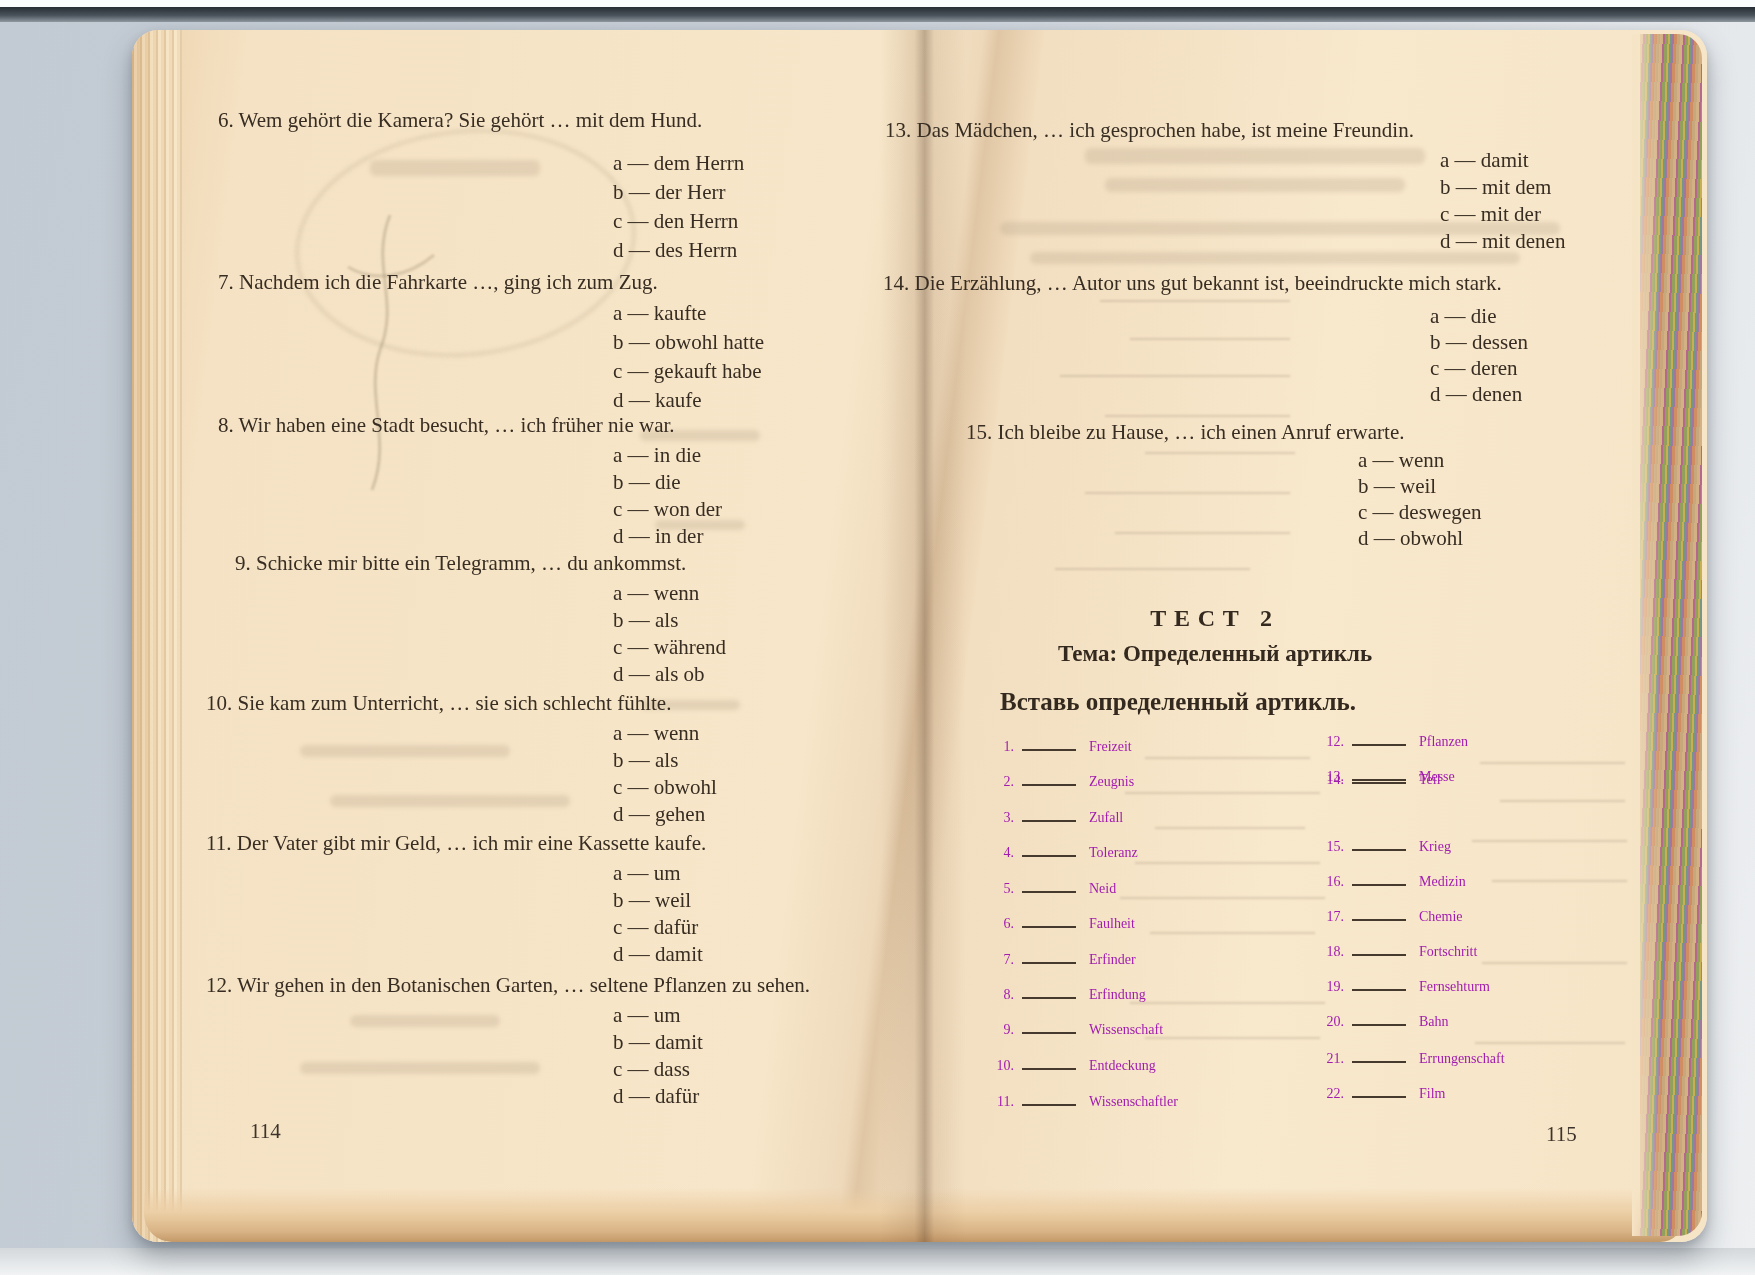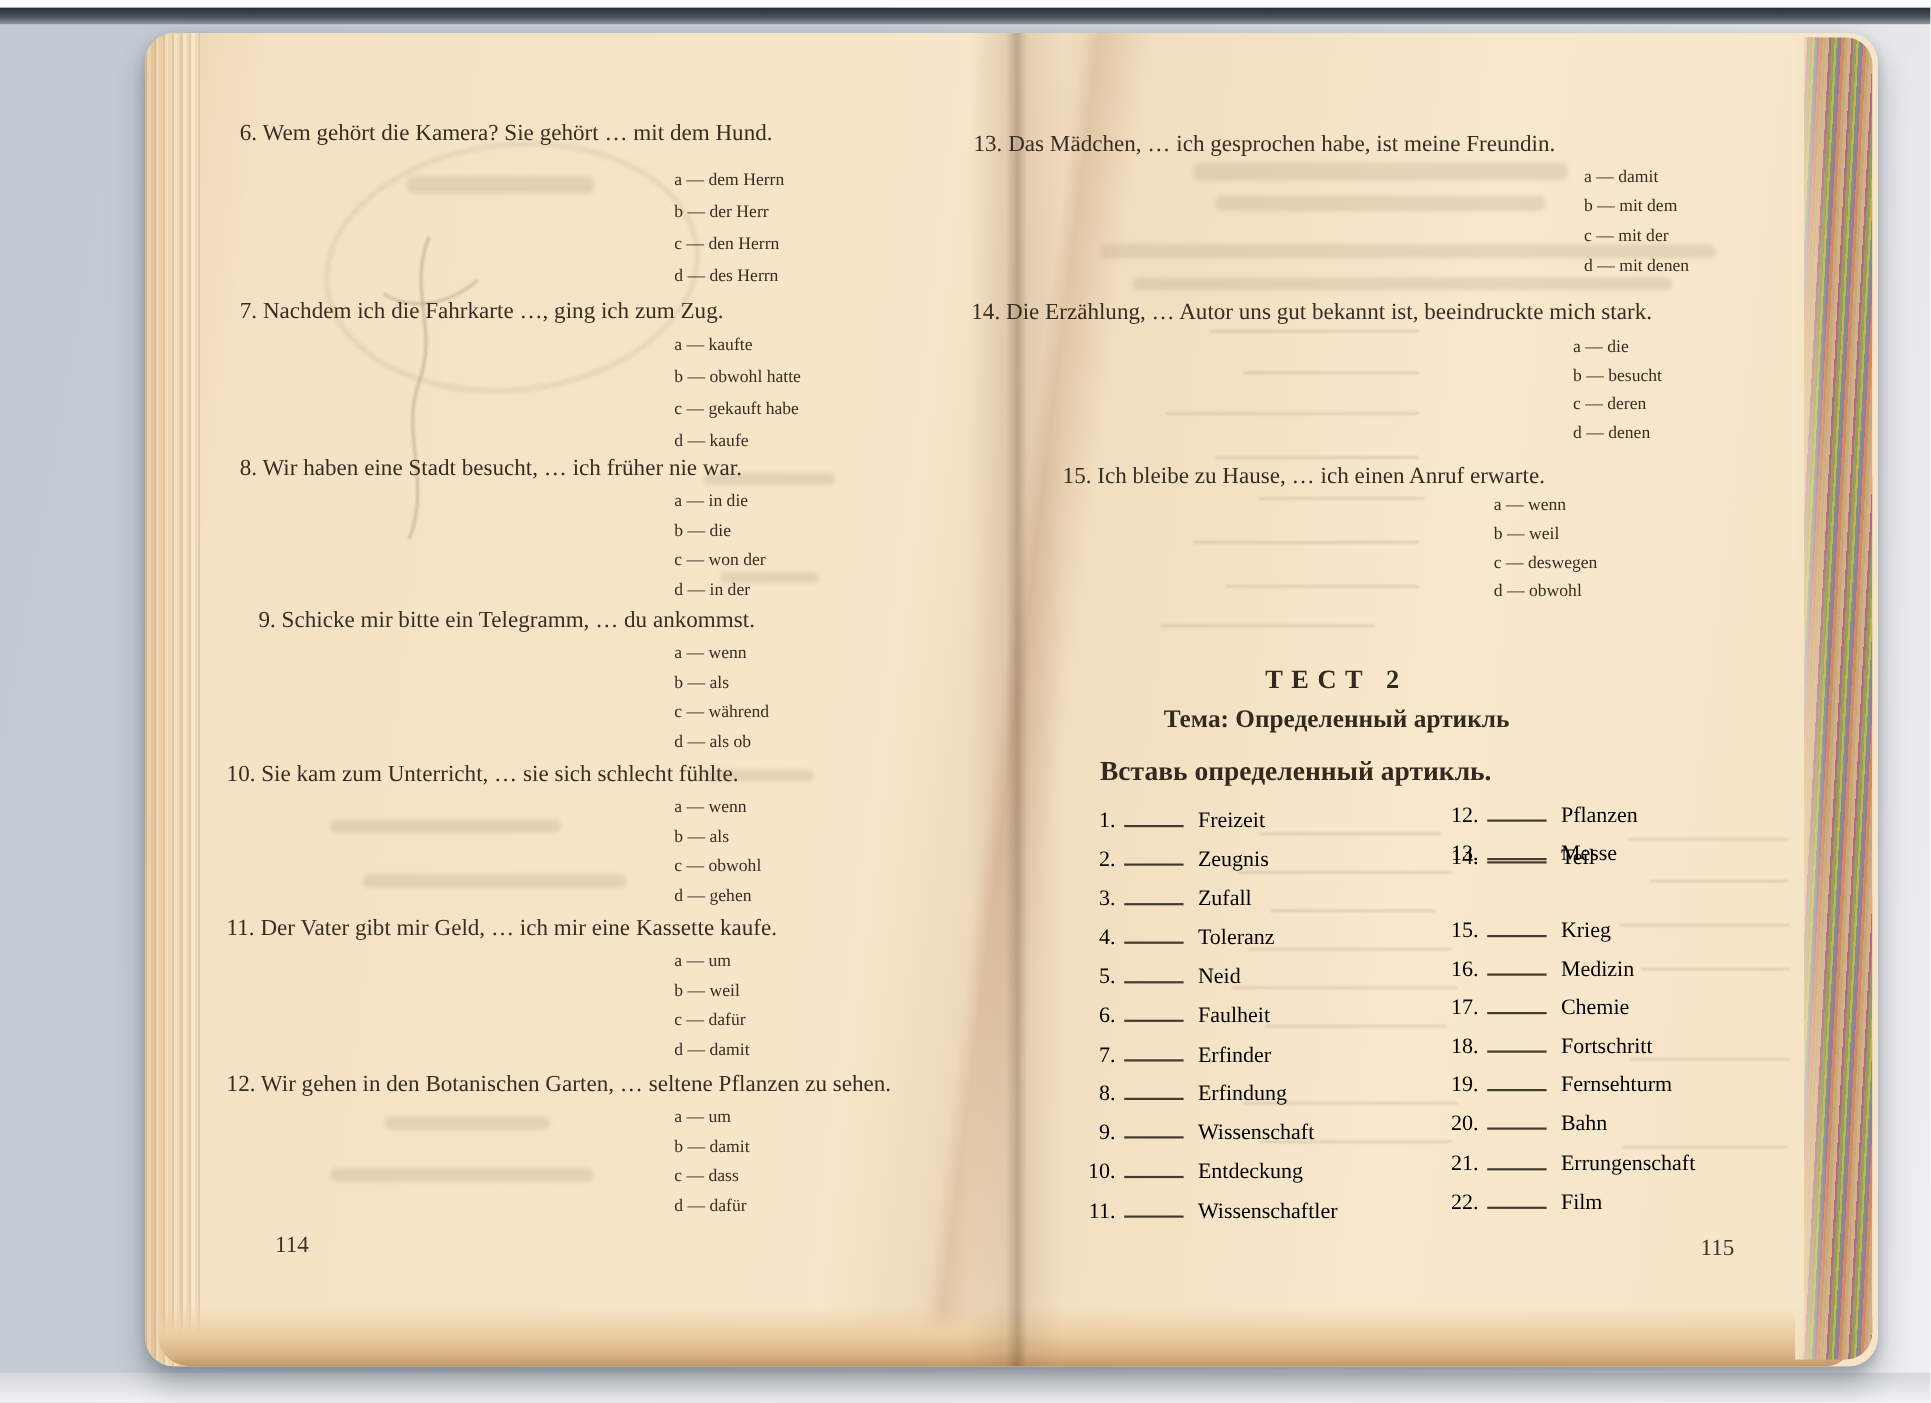--- a/index.html
+++ b/index.html
@@ -33,29 +33,29 @@
     background:linear-gradient(rgba(242,221,186,0),#eccfa6 45%,#d9b486 80%,#c39868);}
   .edge-right{position:absolute;left:1508px;top:4px;width:62px;height:1202px;
     border-radius:0 24px 24px 0;
     background:
       repeating-linear-gradient(93deg,#d3b184 0 3px,#b4688d 3px 5px,#93a05c 5px 8px,#c8af51 8px 10px,#769786 10px 12px,#a177a2 12px 14px,#cf8d61 14px 17px,#c7a77c 17px 20px);}
   .edge-right-blend{position:absolute;left:1500px;top:4px;width:30px;height:1202px;
     background:linear-gradient(to right,#f6e4c6,rgba(246,228,198,0));}
   .gutter{position:absolute;left:748px;top:0;width:86px;height:100%;
     background:linear-gradient(to right,rgba(150,110,70,0),rgba(140,100,65,.16) 40%,rgba(88,58,34,.34) 52%,rgba(140,100,65,.13) 63%,rgba(150,110,70,0));}
   .q-text{position:absolute;font-size:21px;white-space:nowrap;color:#372d22;}
-  .opts{position:absolute;font-size:16px;color:#372d22;}
+  .opts{position:absolute;font-size:21px;color:#372d22;}
   .opts div{white-space:nowrap;}
   .pagenum{position:absolute;font-size:21px;color:#3d332a;}
   .t2-title{position:absolute;left:1040px;top:605px;width:350px;text-align:center;
     font-size:24px;font-weight:700;letter-spacing:.32em;color:#33291f;}
   .t2-theme{position:absolute;left:890px;top:641px;width:650px;text-align:center;
     font-size:23px;font-weight:700;color:#33291f;}
   .t2-instr{position:absolute;left:1000px;top:688px;font-size:25px;font-weight:700;color:#33291f;}
-  .item{position:absolute;font-size:20px;white-space:nowrap;color:#000000;}
+  .item{position:absolute;font-size:14px;white-space:nowrap;color:#a21caf;}
   .item .num{display:inline-block;width:44px;text-align:right;}
   .item .blank{display:inline-block;width:54px;height:14px;margin-left:8px;
     border-bottom:2px solid #453a2d;vertical-align:baseline;}
   .item .word{margin-left:13px;}
   
   .bleed{position:absolute;background:rgba(184,167,139,.30);filter:blur(2px);border-radius:6px;}
   .pline{position:absolute;height:2px;background:rgba(176,159,133,.38);filter:blur(1px);}
   .oval{position:absolute;left:295px;top:130px;width:335px;height:220px;border-radius:50%;
     border:3px solid rgba(188,169,140,.40);filter:blur(2px);transform:rotate(-6deg);}
   .doodle{position:absolute;left:330px;top:205px;filter:blur(1px);}
@@ -182,21 +182,21 @@
   <div class="opts" style="left:1440px;top:147px;line-height:27px">
     <div>a — damit</div>
     <div>b — mit dem</div>
     <div>c — mit der</div>
     <div>d — mit denen</div>
   </div>
 
   <div class="q-text" style="left:883px;top:271px">14. Die Erzählung, … Autor uns gut bekannt ist, beeindruckte mich stark.</div>
   <div class="opts" style="left:1430px;top:303px;line-height:26px">
     <div>a — die</div>
-    <div>b — besucht</div>
+    <div>b — dessen</div>
     <div>c — deren</div>
     <div>d — denen</div>
   </div>
 
   <div class="q-text" style="left:966px;top:420px">15. Ich bleibe zu Hause, … ich einen Anruf erwarte.</div>
   <div class="opts" style="left:1358px;top:447px;line-height:26px">
     <div>a — wenn</div>
     <div>b — weil</div>
     <div>c — deswegen</div>
     <div>d — obwohl</div>

